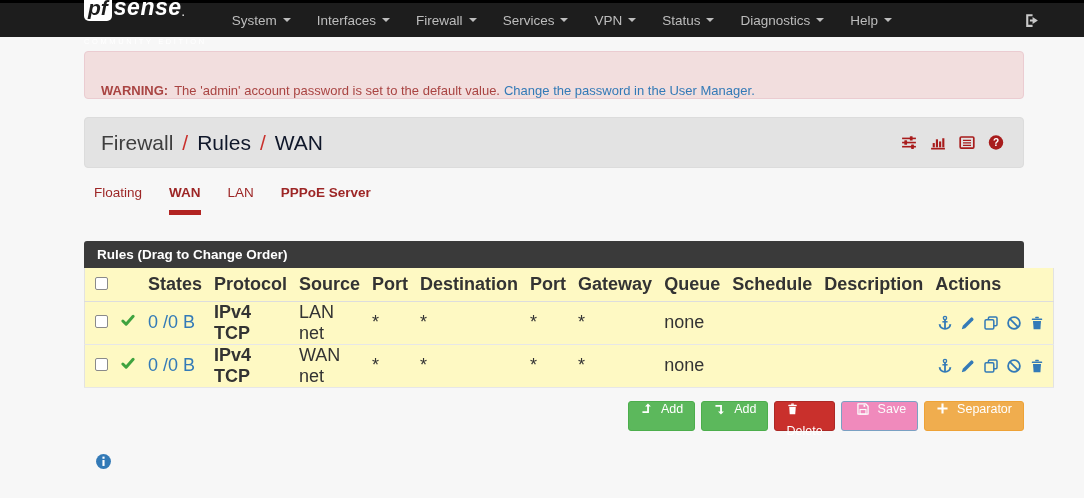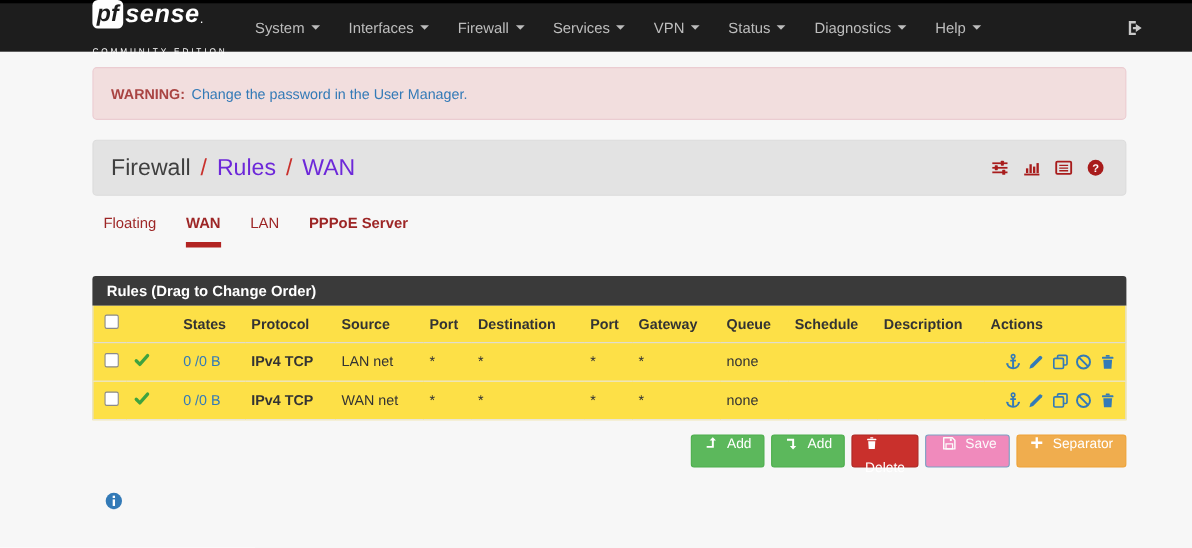--- a/index.html
+++ b/index.html
@@ -1,64 +1,64 @@
 <!DOCTYPE html>
 <html><head>
 <meta charset="utf-8">
 <style>
   * { margin:0; padding:0; box-sizing:border-box; }
   body { background:#ffffff; font-family:"Liberation Sans", sans-serif; }
   .screen { width:1084px; height:498px; background:#f7f7f7; overflow:hidden; position:relative; }
 
   
-  .navbar { height:47px; background:#1d1d1d; border-top:3px solid #000;
+  .navbar { height:37px; background:#1d1d1d; border-top:3px solid #000;
             display:flex; align-items:center; padding:0 44px 0 84px; }
   .logo { display:flex; flex-direction:column; margin-right:12px; }
   .logo-row { display:flex; align-items:center; }
   .pf-box { background:#fff; border-radius:5px; padding:0 4px; margin-right:2px;
             font-style:italic; font-weight:bold; font-size:21px; color:#1d1d1d; line-height:26px;}
   .sense { color:#fff; font-style:italic; font-weight:bold; font-size:23px; letter-spacing:0.5px;text-align:center; }
   .sense-dot { color:#fff; font-size:12px; align-self:flex-end; margin-bottom:2px;}
   .edition { color:#fff; font-size:7.5px; letter-spacing:2.6px; margin-top:16px; white-space:nowrap;}
   .menu { list-style:none; display:flex; align-items:center; }
   .menu li { color:#bdbdbd; font-size:13.5px; padding:10px 13px; display:flex; align-items:center; gap:6px; cursor:pointer;}
   .caret { width:0; height:0; border-left:4px solid transparent; border-right:4px solid transparent;
            border-top:4px solid #bdbdbd; display:inline-block; }
   .logout { margin-left:auto; color:#c9c9c9; display:flex; align-items:center; cursor:pointer;}
 
   
   .container { width:940px; margin-left:84px; }
 
   
   .alert { margin-top:14px; height:48px; background:#f2dede; border:1px solid #ebccd1;
-           border-radius:4px; display:flex; align-items:center; padding:0 16px;
+           border-radius:4px; display:flex; align-items:flex-end; padding:0 16px;
            font-size:13px; color:#a94442; gap:4px;}
   .alert b { margin-right:2px; }
   .alert a { color:#337ab7; text-decoration:none; cursor:pointer;}
 
   
   .crumb-bar { margin-top:18px; height:51px; background:#e3e3e3; border:1px solid #dcdcdc;
                border-radius:4px; display:flex; align-items:center; padding:0 18px 0 16px; }
   .crumbs { font-size:21px; color:#3f3f3f; display:flex; align-items:center; gap:9px;}
   .crumb-sep { color:#c9302c; }
-  .crumb-link { color:#6d28d9; cursor:pointer; }
+  .crumb-link { color:#0f172a; cursor:pointer; }
   .crumb-icons { margin-left:auto; display:flex; align-items:center; gap:11px; color:#a81c1c; }
   .crumb-icons .cicon { cursor:pointer; display:flex; }
 
   
   .tabs { margin-top:17px; padding-left:10px; display:flex; }
   .tab { color:#9d2626; font-size:13.5px; margin-right:27px; padding-bottom:10px; cursor:pointer; }
   .tab.active { font-weight:bold; border-bottom:5px solid #b22422; }
   .tab.bold { font-weight:bold; }
 
   
   .panel { margin-top:26px; border-radius:3px 3px 0 0; }
   .panel-heading { height:27px; line-height:27px; background:#3a3a3a; color:#fff;
                    font-weight:bold; font-size:13.5px; padding:0 13px; border-radius:3px 3px 0 0;}
-  table { width:100%; border-collapse:collapse; background:#fde047; font-size:13px; color:#333;
+  table { width:100%; border-collapse:collapse; background:#fef9c3; font-size:18px; color:#333;
           border-left:1px solid #e2e2e2; border-right:1px solid #e2e2e2;}
   thead th { height:33px; padding:0 6px; text-align:left; font-weight:bold;
              border-bottom:1px solid #dddddd; }
   tbody td { height:35px; padding:0 6px; border-bottom:1px solid #e7e7e7; }
   .cell-protocol { font-weight:bold; }
   .states-link { color:#337ab7; text-decoration:none; cursor:pointer;}
   .checkbox { width:13px; height:13px; border:1px solid #8a8a8a; background:#fff;
               border-radius:2px; display:inline-block; cursor:pointer;}
   .check-icon { color:#3fa33f; display:inline-flex; }
   .actions-cell { text-align:right; padding-right:8px; white-space:nowrap;}
@@ -132,20 +132,21 @@
         <path d="M3 2 H9 V4 H5 V12 H9 V14 H3 Z"></path>
         <path d="M9 4.6 L14 8 L9 11.4 V9 H6.5 V7 H9 Z"></path>
       </svg>
     </div>
   </div>
 
   <div class="container">
 
     <div class="alert">
       <b>WARNING:</b>
+      <span>The 'admin' account password is set to the default value.</span>
       <a>Change the password in the User Manager.</a>
     </div>
 
     <div class="crumb-bar">
       <div class="crumbs">
         <span>Firewall</span>
         <span class="crumb-sep">/</span>
         <span class="crumb-link">Rules</span>
         <span class="crumb-sep">/</span>
         <span class="crumb-link">WAN</span>

